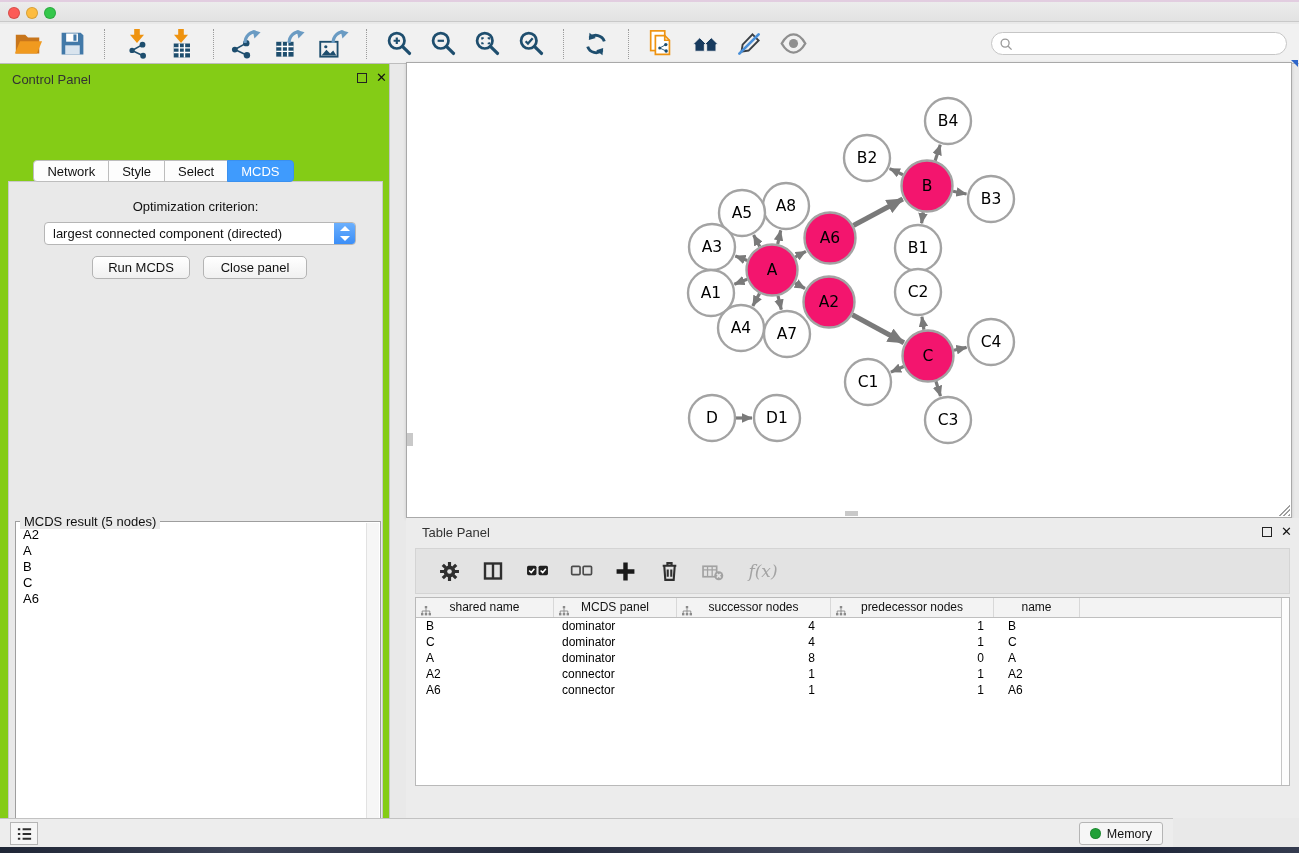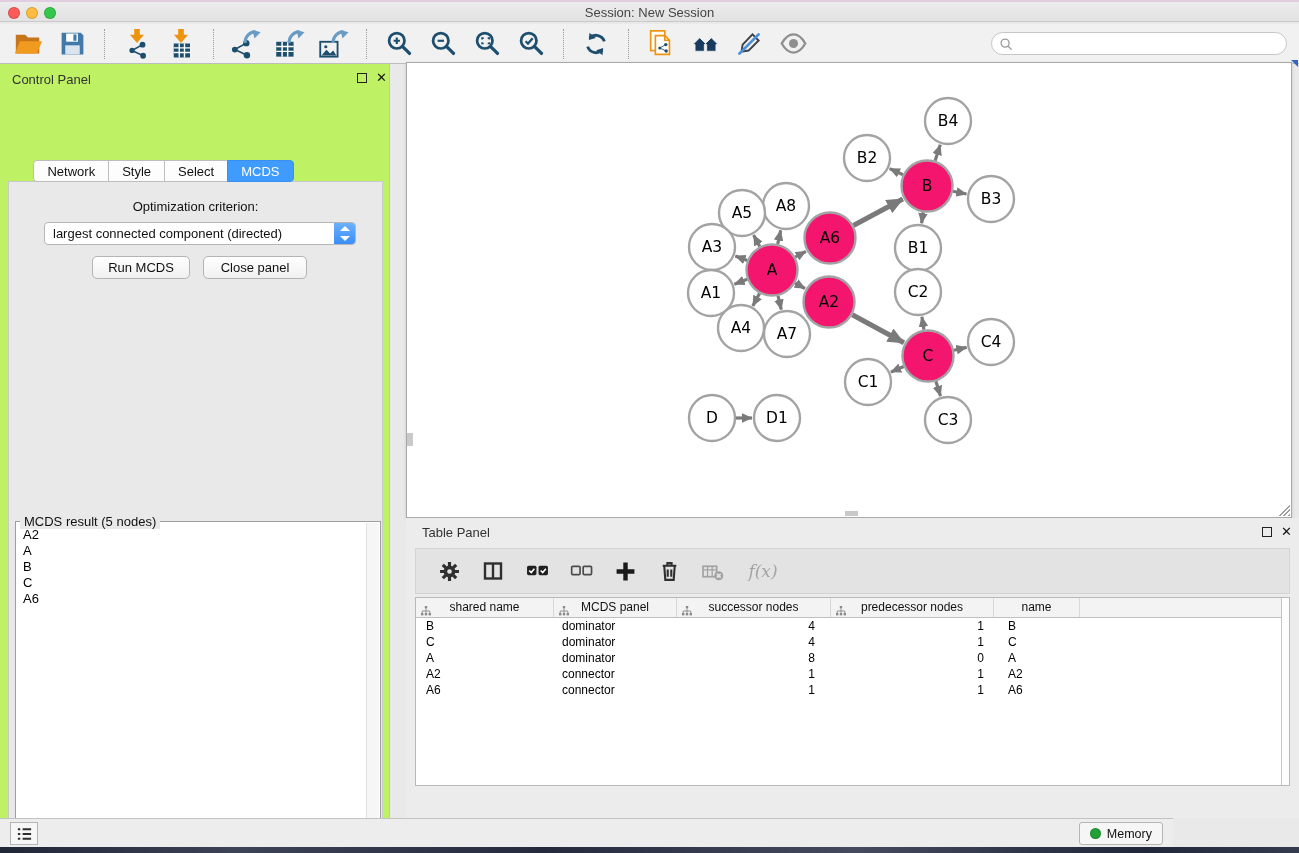--- a/index.html
+++ b/index.html
@@ -26,21 +26,21 @@
     align-items:center; justify-content:center; margin:0 4px; }
   .sep { width:0; height:30px; border-left:1px dotted #9b9b9b; margin:0 10px; }
   .search-wrap { position:absolute; right:12px; top:8px; width:296px; height:23px;
     background:#fff; border:1px solid #c6c6c6; border-radius:12px; }
   .search-wrap svg { position:absolute; left:8px; top:5px; }
   .search-wrap input { position:absolute; left:26px; top:1px; width:260px; height:19px;
     border:0; outline:none; font-size:13px; background:transparent; }
 
   
   .control-panel { position:absolute; left:0; top:64px; width:390px; height:754px;
-    background:#bef264; border-right:1px solid #c4c4c4; }
+    background:#84cc16; border-right:1px solid #c4c4c4; }
   .cp-title { position:absolute; left:12px; top:8px; font-size:13px; color:#333; }
   .panel-float { position:absolute; width:10px; height:10px; border:1.6px solid #222; top:9px; }
   .panel-close { position:absolute; top:6px; font-size:13px; font-weight:bold; color:#111; }
   .cp-float { left:357px; } .cp-close { left:376px; }
   .ctabs { position:absolute; left:0; top:96px; width:328px; display:flex; justify-content:center; z-index:3; }
   .ctab { height:22px; line-height:21px; padding:0 13px; background:#fdfdfd;
     border:1px solid #bdbdbd; margin-left:-1px; font-size:13px; color:#111; }
   .ctab:first-child { border-radius:4px 0 0 4px; }
   .ctab:last-child { border-radius:0 4px 4px 0; }
   .ctab.active { background:#3f9bfd; border-color:#3a90ef; color:#fff; }
@@ -163,21 +163,20 @@
       <path d="M1 14C1 6 7 2 12 2" stroke="#6a9bc3" stroke-width="3.4" fill="none"></path>
       <path d="M9 0l8.5 2.5L11 9z" fill="#6a9bc3"></path>
     </g>
   </defs>
 </svg>
 
 <div class="titlebar">
   <span class="tlight tl-red"></span>
   <span class="tlight tl-yellow"></span>
   <span class="tlight tl-green"></span>
-  <div class="title">Session: New Session</div>
 </div>
 
 <div class="toolbar">
   <button class="tbtn">
     <svg width="30" height="30" viewBox="0 0 32 32">
       <path fill="#c8761c" d="M3 6h10l3 3h12v17H3z"></path>
         <path fill="#f09a1f" d="M7.5 13H31l-5.5 13H2z"></path>
       </svg>
   </button>
   <button class="tbtn">

